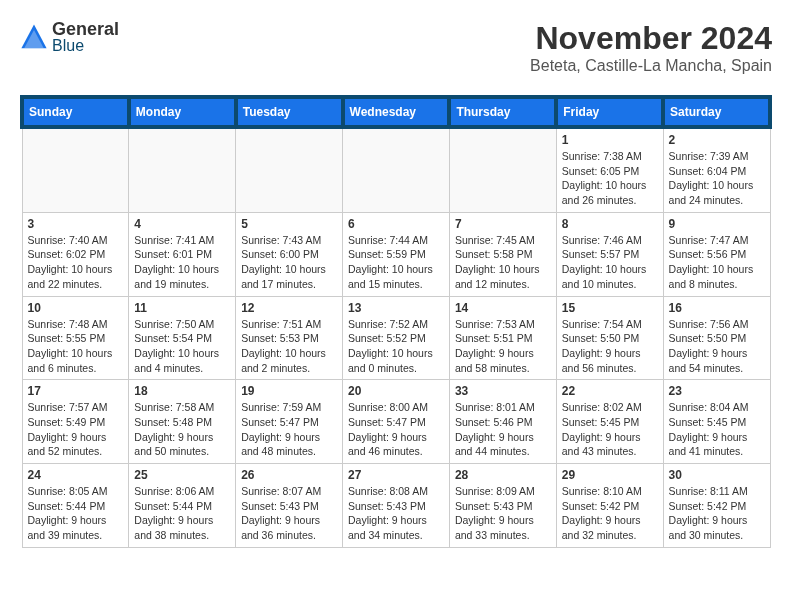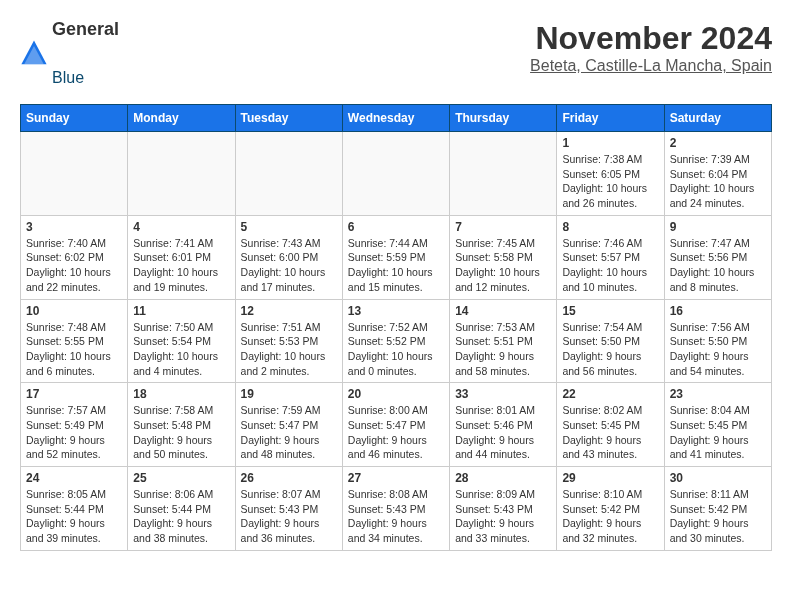--- a/index.html
+++ b/index.html
@@ -12,21 +12,20 @@
     }
     .header-logo {
       display: flex;
       align-items: center;
       margin-bottom: 10px;
     }
     .logo-text {
       display: flex;
       flex-direction: column;
       line-height: 1;
-      gap: 32px;
     }
     .logo-general {
       font-size: 18px;
       font-weight: bold;
       color: #333;
     }
     .logo-blue {
       font-size: 16px;
       font-weight: normal;
       color: #0c4a6e;
@@ -41,35 +40,34 @@
       margin-bottom: 12px;
     }
     .month-title {
       font-size: 32px;
       font-weight: bold;
       color: #333;
     }
     .location-title {
       font-size: 16px;
       color: #555;
-      text-decoration: underline;
     }
     .calendar-table {
       width: 100%;
       border-collapse: collapse;
       font-size: 11px;
     }
     .calendar-table th {
       background-color: #1a73e8;
       color: #fff;
       text-align: left;
       padding: 6px 5px;
       font-size: 12px;
       font-weight: bold;
-      border: 1px solid #0c4a6e;
+      border: 4px solid #0c4a6e;
     }
     .calendar-table td {
       border: 1px solid #ccc;
       vertical-align: top;
       padding: 4px 5px;
       height: 80px;
       width: calc(100% / 7);
     }
     .day-number {
       font-weight: bold;

